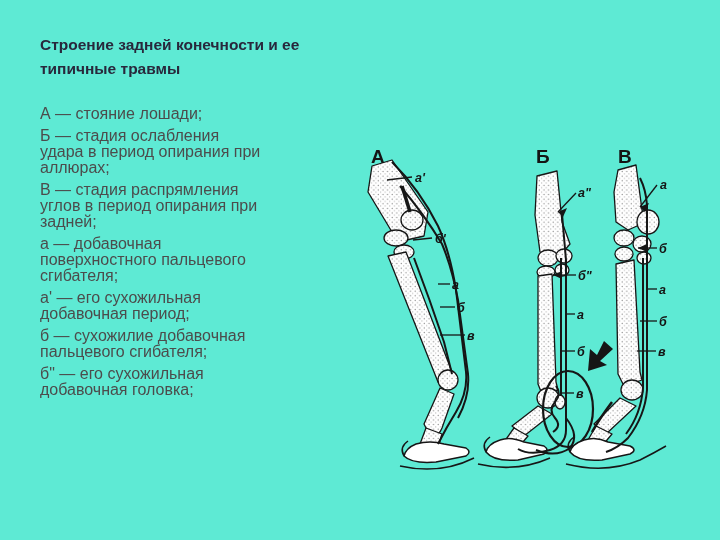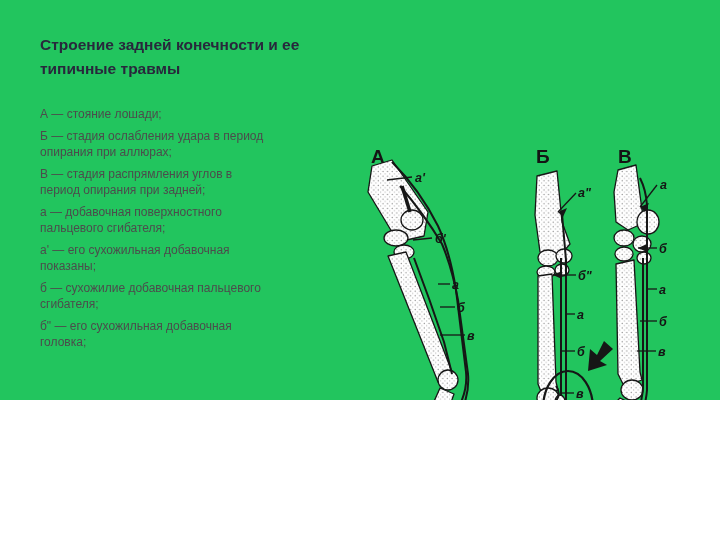--- a/index.html
+++ b/index.html
@@ -1,44 +1,44 @@
 <!DOCTYPE html>
 <html><head>
 <meta charset="utf-8">
 <style>
   html,body{margin:0;padding:0;background:#ffffff;}
   .canvas{
-    position:relative;width:720px;height:400px;background:#22c55e;overflow:hidden;
+    position:relative;width:720px;height:540px;background:#5eead4;overflow:hidden;
     font-family:"Liberation Sans",sans-serif;
   }
   .slide-title{
     position:absolute;left:40px;top:33px;width:272px;
     font-size:15.5px;font-weight:bold;line-height:24px;color:#28283c;
   }
   .legend{position:absolute;left:40px;top:106px;width:224px;}
   .legend p{
-    margin:0 0 6px 0;font-size:12px;line-height:16px;color:#4c4c4c;
+    margin:0 0 6px 0;font-size:16px;line-height:16px;color:#4c4c4c;
   }
   svg text{font-family:"Liberation Sans",sans-serif;}
   .fig-letter{font-size:19px;font-weight:bold;fill:#141414;}
   .anno{font-size:12.5px;font-weight:bold;font-style:italic;fill:#141414;}
 </style>
 </head>
 <body>
 
 <div class="canvas">
 
   <div class="slide-title">Строение задней конечности и ее типичные травмы</div>
 
   <div class="legend">
     <p>А — стояние лошади;</p>
     <p>Б — стадия ослабления удара в период опирания при аллюрах;</p>
     <p>В — стадия распрямления углов в период опирания при задней;</p>
     <p>а — добавочная поверхностного пальцевого сгибателя;</p>
-    <p>а' — его сухожильная добавочная показаны;</p>
+    <p>а' — его сухожильная добавочная период;</p>
     <p>б — сухожилие добавочная пальцевого сгибателя;</p>
     <p>б" — его сухожильная добавочная головка;</p>
   </div>
 
   <svg style="position:absolute;left:0;top:0;" width="720" height="540" viewBox="0 0 720 540">
     <defs>
       <pattern id="stip" width="4.6" height="4.6" patternUnits="userSpaceOnUse">
         <rect width="4.6" height="4.6" fill="#ffffff"></rect>
         <circle cx="1.2" cy="1.4" r="0.7" fill="#8d8d8d"></circle>
         <circle cx="3.4" cy="3.6" r="0.55" fill="#a6a6a6"></circle>

